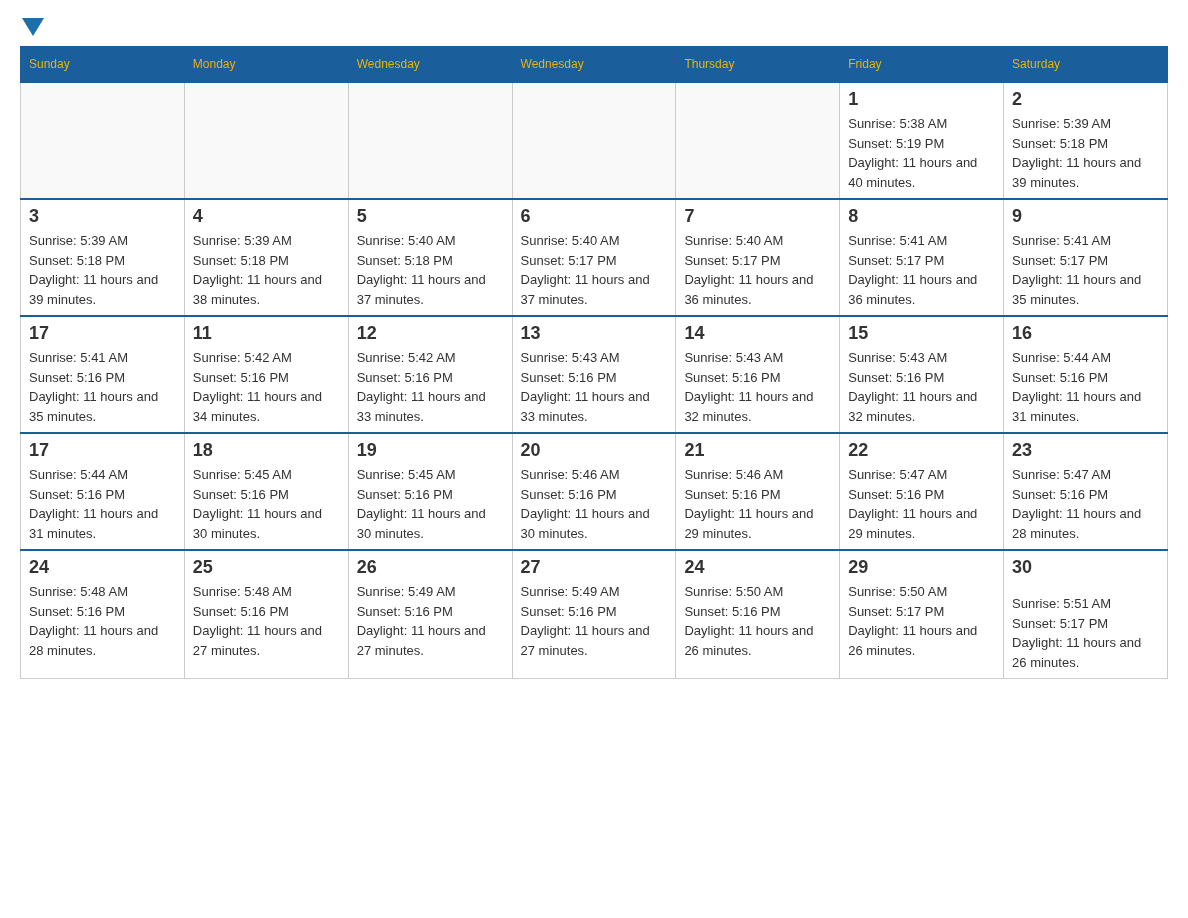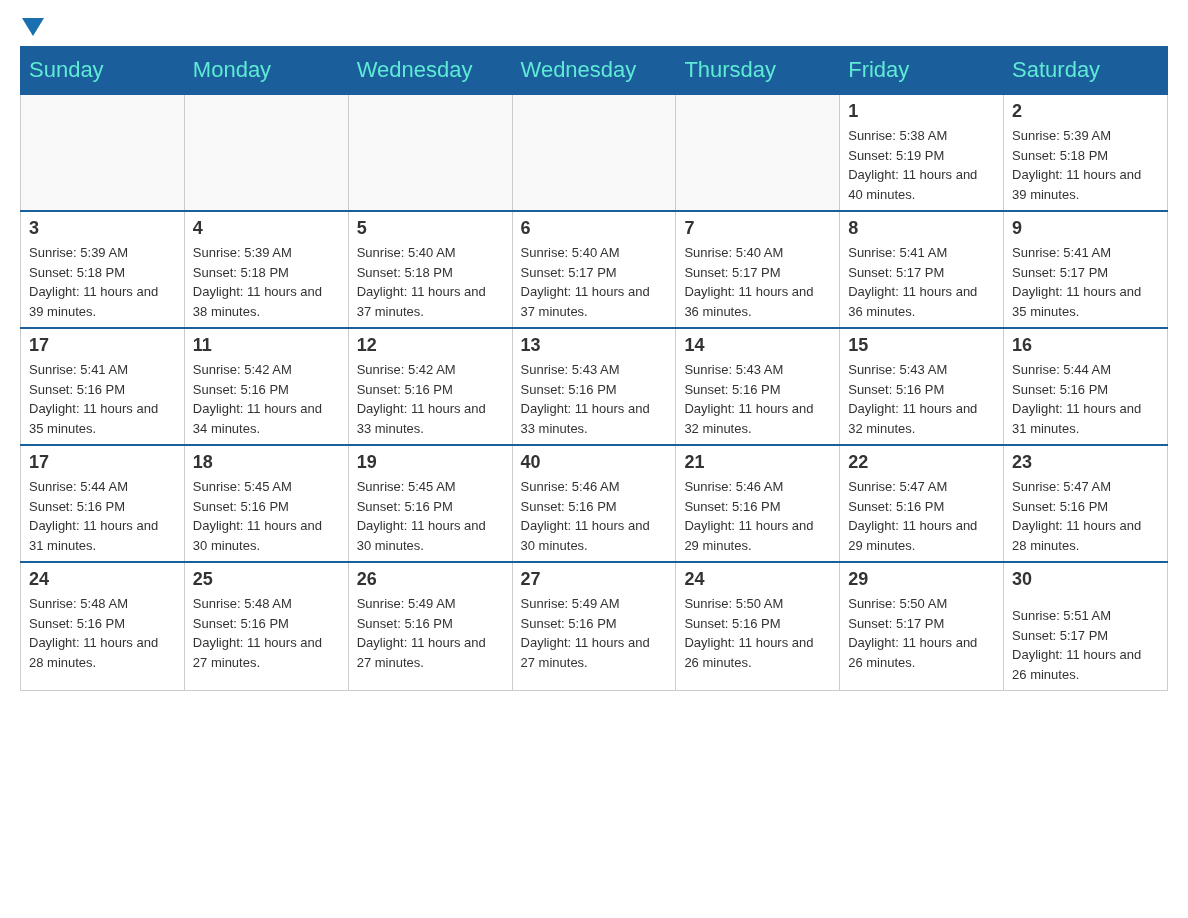--- a/index.html
+++ b/index.html
@@ -30,22 +30,22 @@
       color: #444;
       margin-top: 4px;
     }
     .calendar {
       width: 100%;
       border-collapse: collapse;
       margin-top: 10px;
     }
     .calendar th {
       background-color: #1a5e9b;
-      color: #5eead4;
-      font-size: 22px;
+      color: #eab308;
+      font-size: 12px;
       font-weight: normal;
       padding: 10px 8px;
       text-align: left;
       border: 1px solid #1a5e9b;
     }
     .calendar td {
       vertical-align: top;
       padding: 6px 8px;
       border: 1px solid #ccc;
       font-size: 13px;
@@ -246,21 +246,21 @@
 Sunset: 5:16 PM
 Daylight: 11 hours and 30 minutes.</div>
         </td>
         <td>
           <span class="day-number">19</span>
           <div class="day-info" style="white-space: pre-line;">Sunrise: 5:45 AM
 Sunset: 5:16 PM
 Daylight: 11 hours and 30 minutes.</div>
         </td>
         <td>
-          <span class="day-number">40</span>
+          <span class="day-number">20</span>
           <div class="day-info" style="white-space: pre-line;">Sunrise: 5:46 AM
 Sunset: 5:16 PM
 Daylight: 11 hours and 30 minutes.</div>
         </td>
         <td>
           <span class="day-number">21</span>
           <div class="day-info" style="white-space: pre-line;">Sunrise: 5:46 AM
 Sunset: 5:16 PM
 Daylight: 11 hours and 29 minutes.</div>
         </td>

